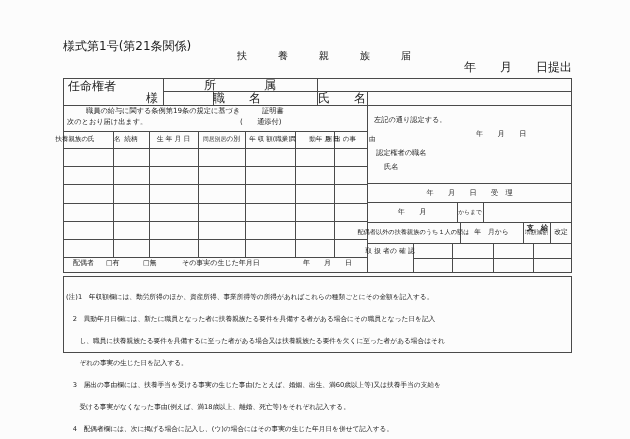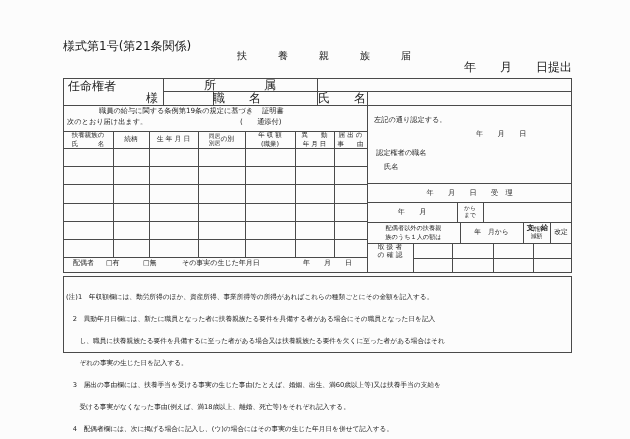--- a/index.html
+++ b/index.html
@@ -1,20 +1,20 @@
 <!DOCTYPE html>
 <html><head>
 <meta charset="utf-8">
 <style>
   html,body{margin:0;padding:0;background:#e8e8e8;}
   .page{position:relative;width:630px;height:439px;background:#fcfcfc;
         font-family:"DejaVu Sans","Liberation Sans",sans-serif;color:#1c1c1c;overflow:hidden;}
   .t{position:absolute;white-space:pre;line-height:1.12;}
   .cell{position:absolute;display:flex;align-items:center;justify-content:center;text-align:center;white-space:pre;}
-  .col{flex-direction:column;}
+  .col{flex-direction:row;}
   .vl{position:absolute;width:1px;background:#4a4a4a;}
   .hl{position:absolute;height:1px;background:#4a4a4a;}
   .box{position:absolute;border:1px solid #4a4a4a;box-sizing:border-box;background:transparent;}
   .fs58{font-size:5.8px;line-height:1.15;}
   .fs62{font-size:6.2px;line-height:1.3;}
   .fs65{font-size:6.5px;line-height:1.3;}
   .fs68{font-size:6.8px;line-height:1.25;}
   .fs70{font-size:7px;}
   .fs72{font-size:7.2px;}
   .fs75{font-size:12px;}
@@ -38,21 +38,21 @@
   <div class="vl" style="left:213px;top:91px;height:14px;"></div>
   <div class="vl" style="left:367px;top:91px;height:14px;"></div>
   <div class="hl" style="left:63px;top:105px;width:509px;"></div>
 
   <div class="t fs75" style="left:68px;top:80px;">任命権者</div>
   <div class="t fs75" style="left:146px;top:92px;">様</div>
   <div class="cell fs75" style="left:163px;top:79px;width:154px;height:12px;">所　　　　属</div>
   <div class="cell fs75" style="left:172px;top:92px;width:50px;height:13px;margin-left:40px;">職　　名</div>
   <div class="cell fs75" style="left:317px;top:92px;width:50px;height:13px;">氏　　名</div>
 
-  <div class="t fs72" style="left:69px;top:107px;padding-left:30px;">職員の給与に関する条例第19条の規定に基づき</div>
+  <div class="t fs72" style="left:56px;top:107px;padding-left:30px;">職員の給与に関する条例第19条の規定に基づき</div>
   <div class="t fs72" style="left:262px;top:107px;">証明書</div>
   <div class="t fs72" style="left:67px;top:118px;">次のとおり届け出ます。</div>
   <div class="t fs72" style="left:240px;top:118px;">(　　通添付)</div>
 
   <div class="vl" style="left:367px;top:105px;height:168px;"></div>
   <div class="hl" style="left:63px;top:131px;width:304px;"></div>
   <div class="vl" style="left:113px;top:131px;height:126px;"></div>
   <div class="vl" style="left:149px;top:131px;height:126px;"></div>
   <div class="vl" style="left:198px;top:131px;height:126px;"></div>
   <div class="vl" style="left:245px;top:131px;height:126px;"></div>

